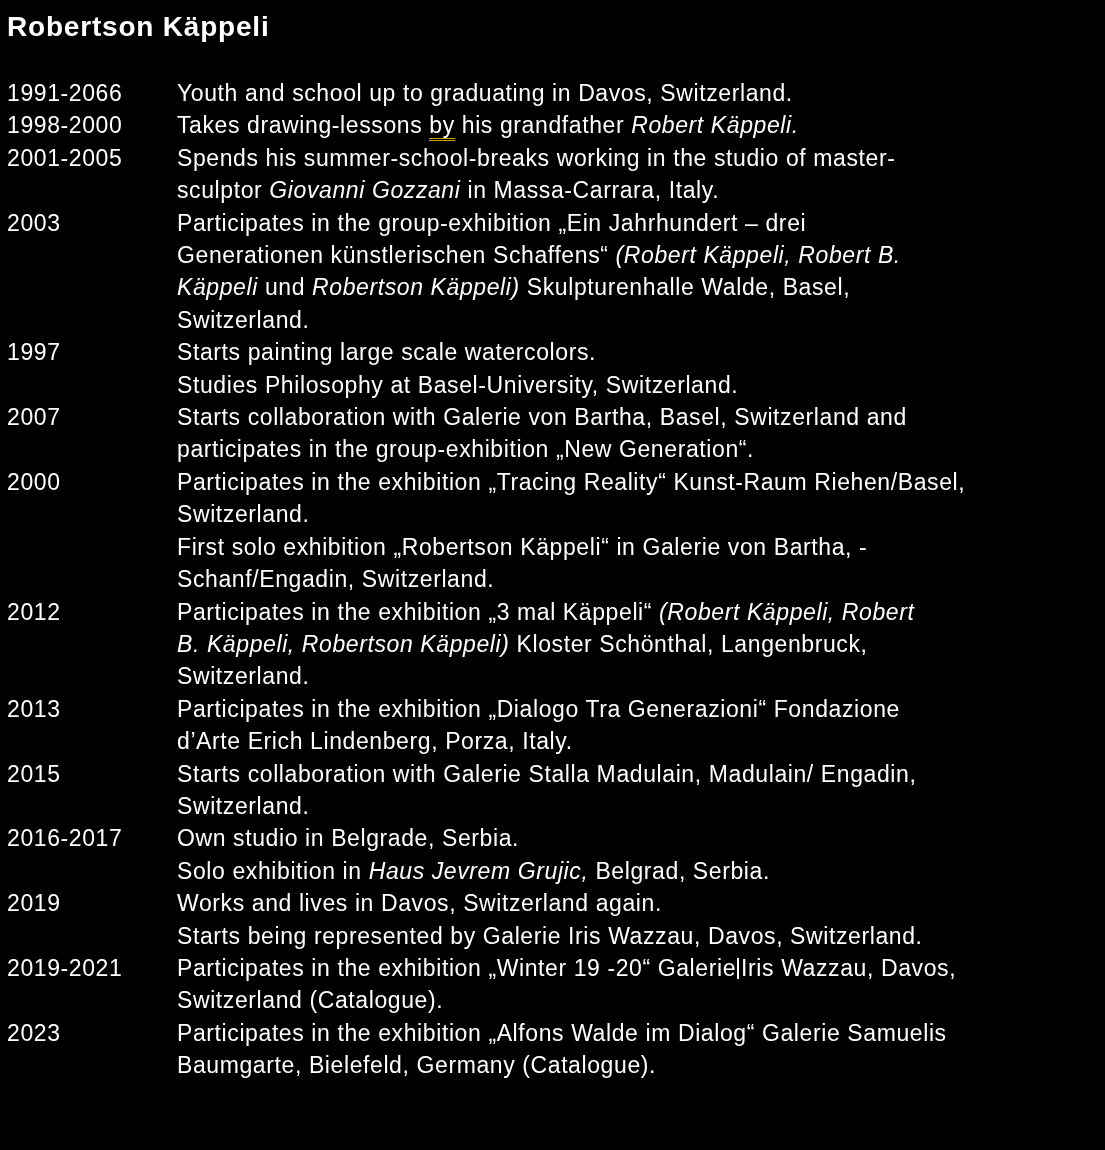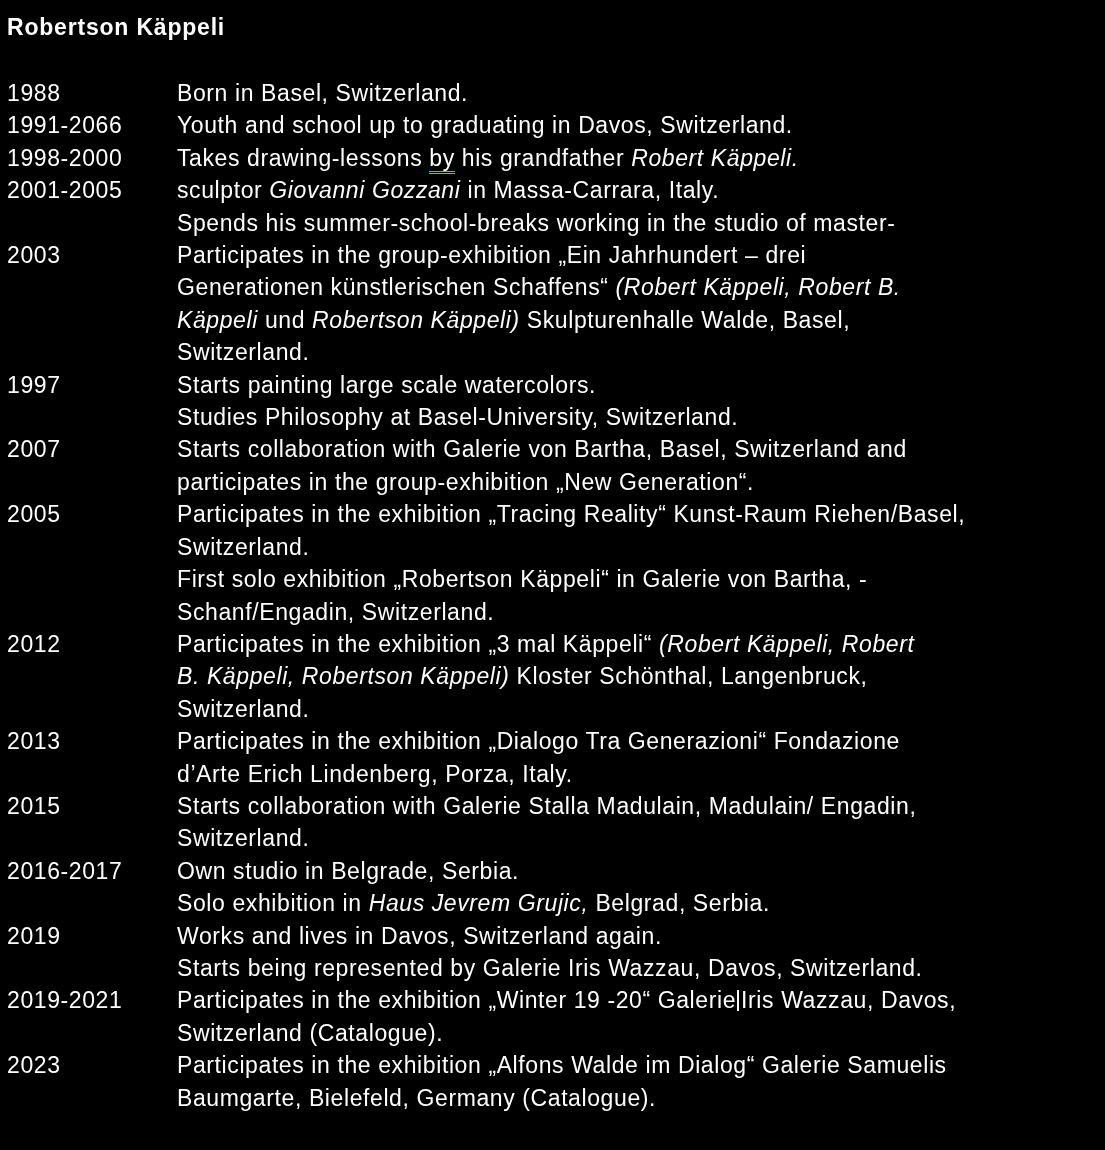--- a/index.html
+++ b/index.html
@@ -11,21 +11,21 @@
     color: #ffffff;
     font-family: "Liberation Sans", sans-serif;
     font-size: 23px;
     letter-spacing: 0.6px;
     overflow: hidden;
     box-sizing: border-box;
     padding: 14px 0 0 7px;
   }
   .doc-title {
     font-weight: 700;
-    font-size: 23px;
+    font-size: 28px;
     line-height: 26px;
     letter-spacing: 0.8px;
   }
   .timeline { margin-top: 37px; }
   .entry { display: flex; align-items: flex-start; }
   .year {
     width: 170px;
     flex-shrink: 0;
     line-height: 32.4px;
     white-space: nowrap;
@@ -46,42 +46,36 @@
     margin: 0 2px 0 1px;
   }
 </style>
 </head>
 <body>
 
 <div class="page">
   <div class="doc-title">Robertson Käppeli</div>
   <div class="timeline">
       <div class="entry">
-        <div class="year">1988</div>
-        <div class="desc">
-          <div class="line"><span>Born in Basel, Switzerland.</span></div>
-        </div>
-      </div>
-      <div class="entry">
         <div class="year">1991-2066</div>
         <div class="desc">
           <div class="line"><span>Youth and school up to graduating in Davos, Switzerland.</span></div>
         </div>
       </div>
       <div class="entry">
         <div class="year">1998-2000</div>
         <div class="desc">
           <div class="line"><span>Takes drawing-lessons </span><span class="ul">by</span><span> his grandfather </span><span class="it">Robert Käppeli.</span></div>
         </div>
       </div>
       <div class="entry">
         <div class="year">2001-2005</div>
         <div class="desc">
+          <div class="line"><span>Spends his summer-school-breaks working in the studio of master-</span></div>
           <div class="line"><span>sculptor </span><span class="it">Giovanni Gozzani</span><span> in Massa-Carrara, Italy.</span></div>
-          <div class="line"><span>Spends his summer-school-breaks working in the studio of master-</span></div>
         </div>
       </div>
       <div class="entry">
         <div class="year">2003</div>
         <div class="desc">
           <div class="line"><span>Participates in the group-exhibition „Ein Jahrhundert – drei</span></div>
           <div class="line"><span>Generationen künstlerischen Schaffens“ </span><span class="it">(Robert Käppeli, Robert B.</span></div>
           <div class="line"><span class="it">Käppeli</span><span> und </span><span class="it">Robertson Käppeli)</span><span> Skulpturenhalle Walde, Basel,</span></div>
           <div class="line"><span>Switzerland.</span></div>
         </div>
@@ -94,21 +88,21 @@
         </div>
       </div>
       <div class="entry">
         <div class="year">2007</div>
         <div class="desc">
           <div class="line"><span>Starts collaboration with Galerie von Bartha, Basel, Switzerland and</span></div>
           <div class="line"><span>participates in the group-exhibition „New Generation“.</span></div>
         </div>
       </div>
       <div class="entry">
-        <div class="year">2005</div>
+        <div class="year">2000</div>
         <div class="desc">
           <div class="line"><span>Participates in the exhibition „Tracing Reality“ Kunst-Raum Riehen/Basel,</span></div>
           <div class="line"><span>Switzerland.</span></div>
           <div class="line"><span>First solo exhibition „Robertson Käppeli“ in Galerie von Bartha, -</span></div>
           <div class="line"><span>Schanf/Engadin, Switzerland.</span></div>
         </div>
       </div>
       <div class="entry">
         <div class="year">2012</div>
         <div class="desc">

